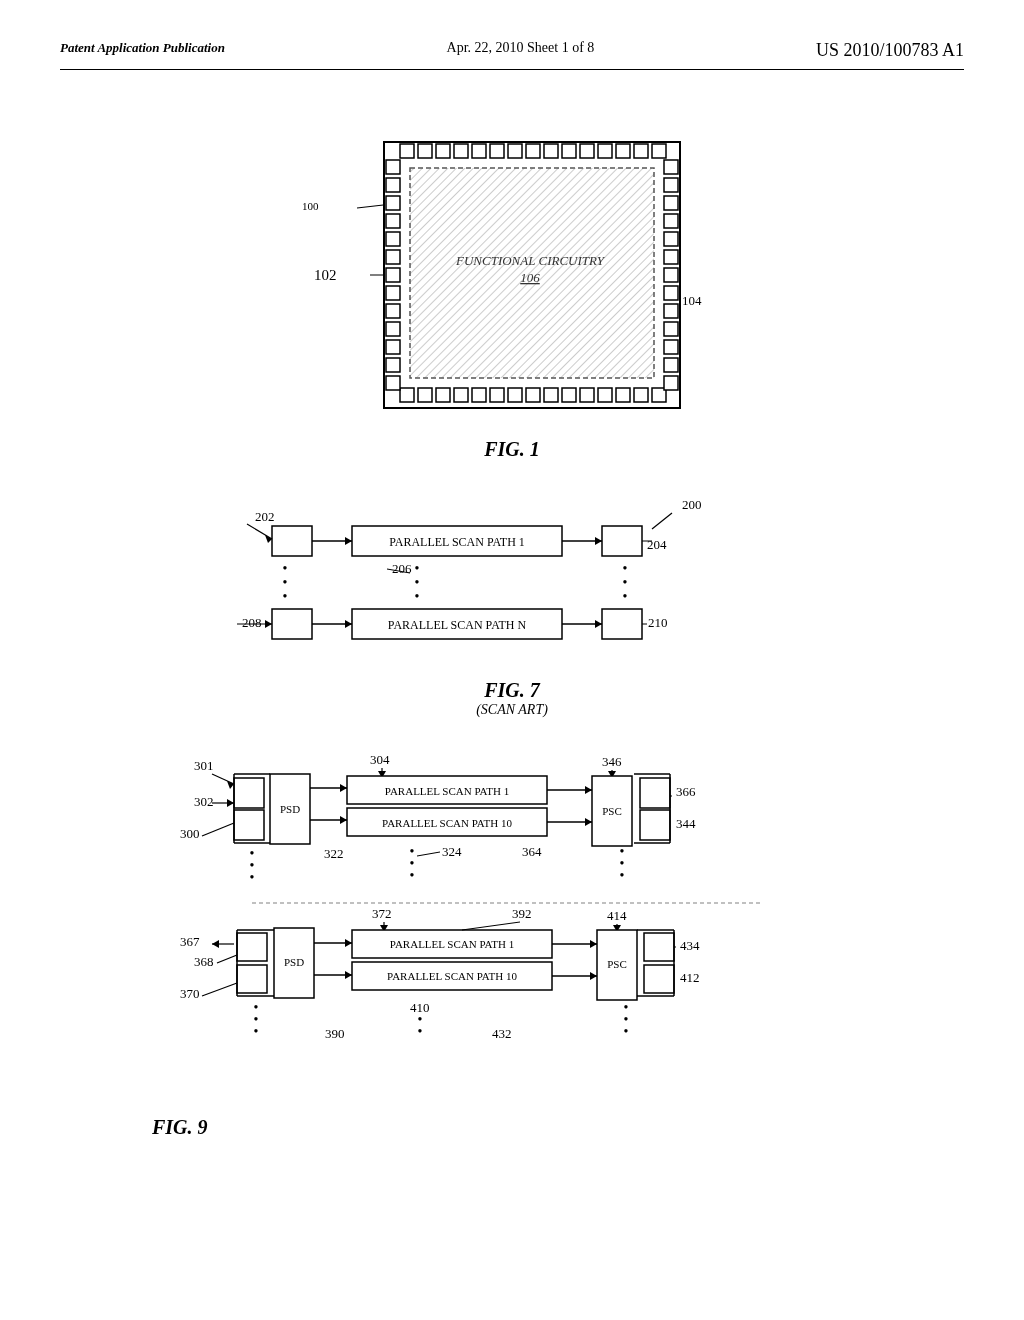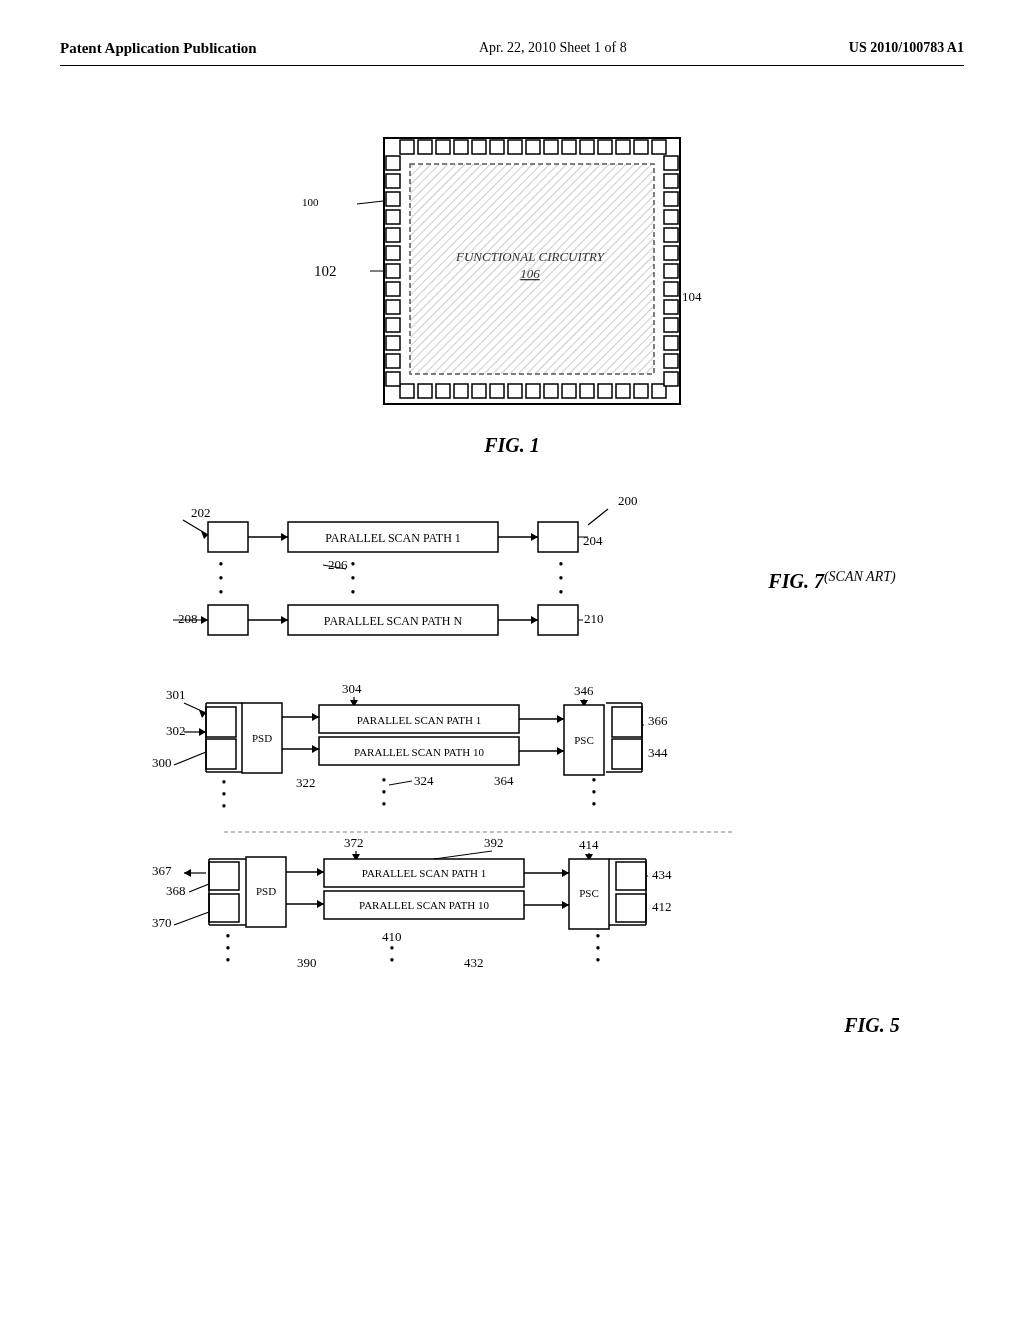--- a/index.html
+++ b/index.html
@@ -24,29 +24,30 @@
     .header {
       display: flex;
       justify-content: space-between;
       align-items: flex-start;
       margin-bottom: 30px;
       border-bottom: 1px solid #000;
       padding-bottom: 8px;
     }
     .header-left {
       font-weight: bold;
-      font-size: 15px;
+      font-size: 13px;
+      font-style: italic;
     }
     .header-center {
       font-size: 14px;
       text-align: left;
     }
     .header-right {
-      font-size: 14px;
-      font-weight: bold;
+      font-size: 18px;
+      font-weight: normal;
     }
 
     
     .fig1-container {
       display: flex;
       flex-direction: column;
       align-items: center;
       margin-top: 20px;
       margin-bottom: 10px;
       position: relative;
@@ -64,30 +65,31 @@
       font-style: italic;
       text-align: center;
     }
 
     
     .fig2-container {
       margin-top: 20px;
       margin-bottom: 10px;
       position: relative;
       display: flex;
-      flex-direction: row;
+      flex-direction: column;
       align-items: center;
     }
 
     
     .fig3-container {
+      margin-top: 20px;
       position: relative;
       display: flex;
-      flex-direction: row;
-      align-items: flex-end;
+      flex-direction: column;
+      align-items: flex-start;
     }
 
     
     svg text {
       font-family: 'Times New Roman', Times, serif;
     }
 
     .page-content {
       display: flex;
       flex-direction: column;
@@ -437,17 +439,17 @@
         <rect x="200" y="214" width="200" height="28" fill="white" stroke="#000" stroke-width="1.5"></rect>
         <text x="300" y="232" text-anchor="middle" font-size="11">PARALLEL  SCAN  PATH  10</text>
 
         <line x1="400" y1="228" x2="445" y2="228" stroke="#000" stroke-width="1.5"></line>
         <polygon points="445,228 438,224 438,232" fill="#000"></polygon>
 
         <text x="340" y="290" font-size="13">432</text>
 
       </svg>
     </div>
-    <div class="fig-caption">FIG.  5</div>
+    <div class="fig-caption">FIG.  9</div>
   </div>
 
   </div>
 </div>
 
 </body></html>

